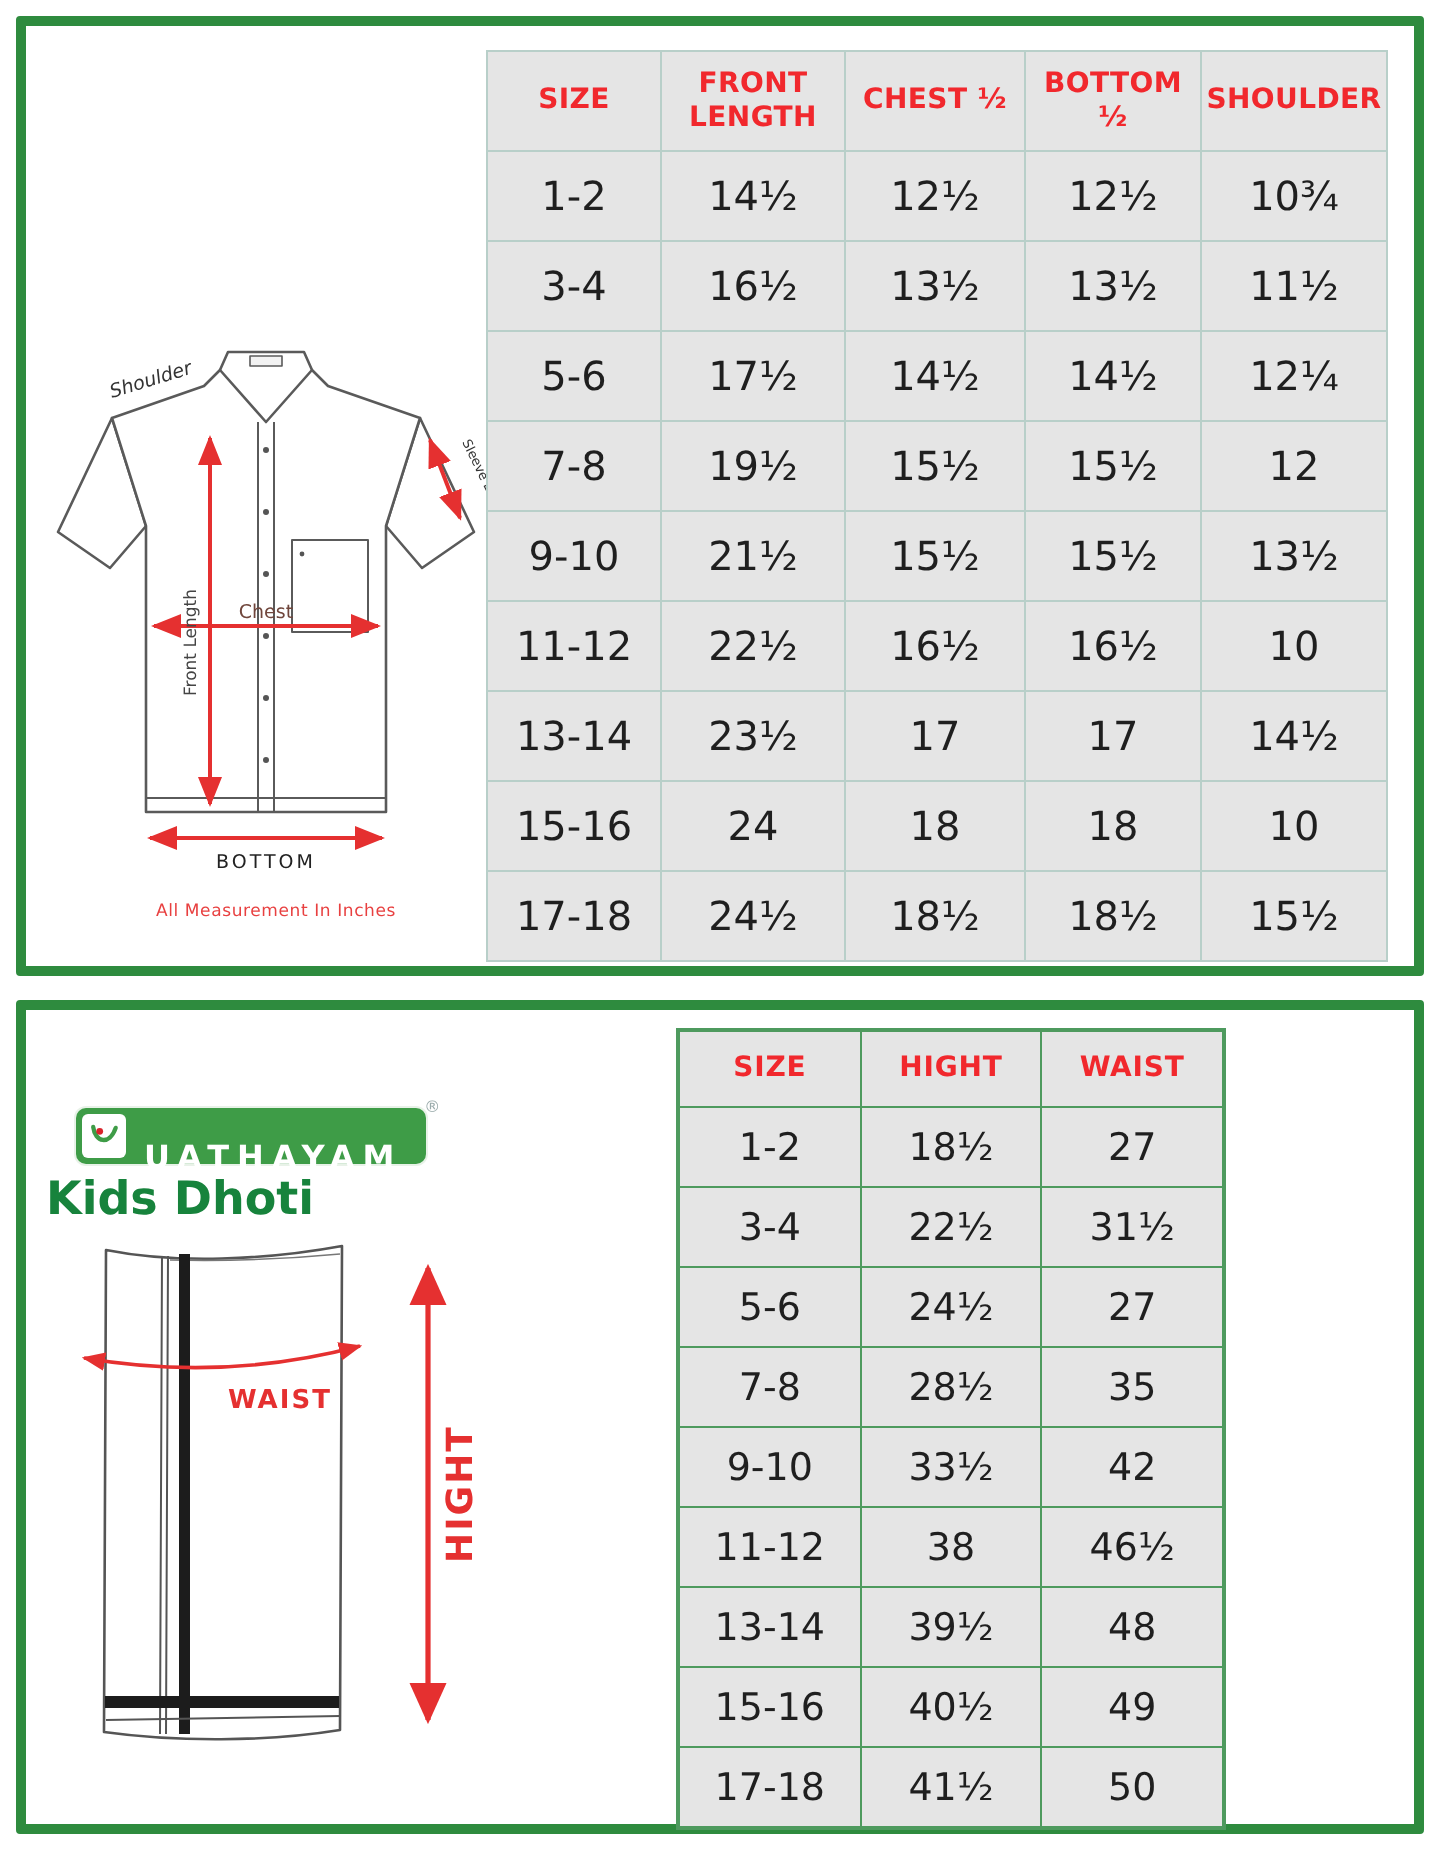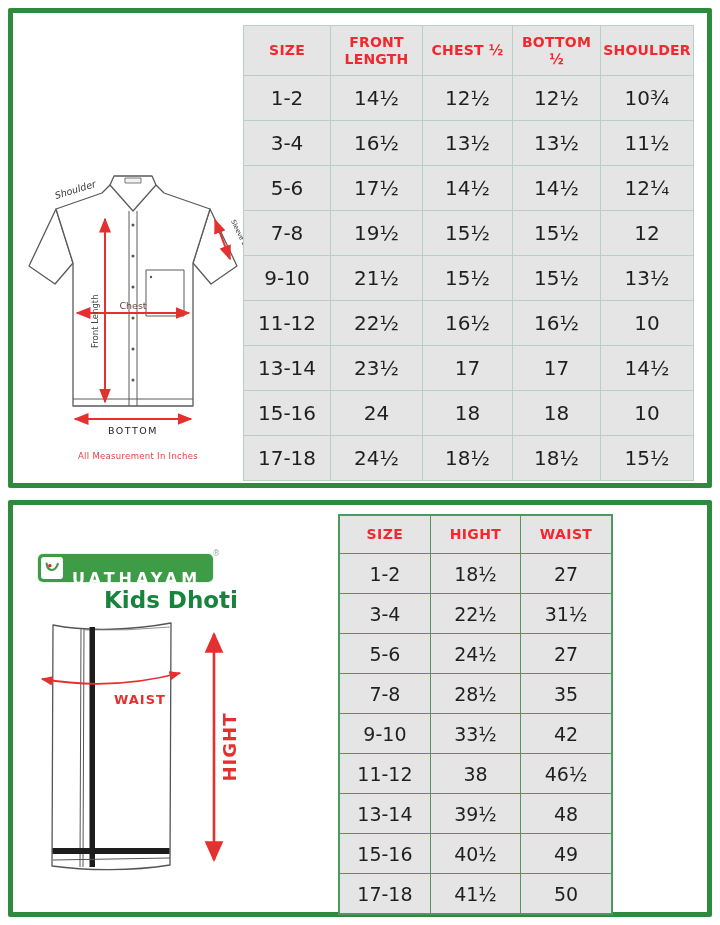--- a/index.html
+++ b/index.html
@@ -5,21 +5,21 @@
   html,body{margin:0;padding:0;background:#fff;}
   body{width:720px;height:925px;position:relative;font-family:"DejaVu Sans",sans-serif;overflow:hidden;}
 
   .panel{position:absolute;left:8px;width:694px;border:5px solid var(--panel-border,#2e8b3e);border-radius:2px;background:#fff;box-sizing:content-box;}
   .panel-top{top:8px;height:470px;}
   .panel-bottom{top:500px;height:407px;}
   .panel-inner{position:relative;width:100%;height:100%;}
 
   .shirt-title{position:absolute;left:0;top:92px;width:240px;text-align:center;
     font-size:28px;font-weight:700;color:var(--title-green,#17833c);letter-spacing:.5px;}
-  .dhoti-title{position:absolute;left:10px;top:82px;width:215px;text-align:right;
+  .dhoti-title{position:absolute;left:10px;top:82px;width:215px;text-align:left;
     font-size:23px;font-weight:700;color:var(--title-green,#17833c);}
 
   .shirt-svg{position:absolute;left:5px;top:150px;}
   .dhoti-svg{position:absolute;left:15px;top:116px;}
 
   .measure-note{position:absolute;left:0;top:438px;width:250px;text-align:center;
     font-size:8.5px;font-weight:400;color:var(--note-red,#e84040);letter-spacing:.3px;}
 
   .size-table{position:absolute;border-collapse:collapse;table-layout:fixed;background:#e5e5e5;}
   .size-table th,.size-table td{text-align:center;vertical-align:middle;padding:0;}

